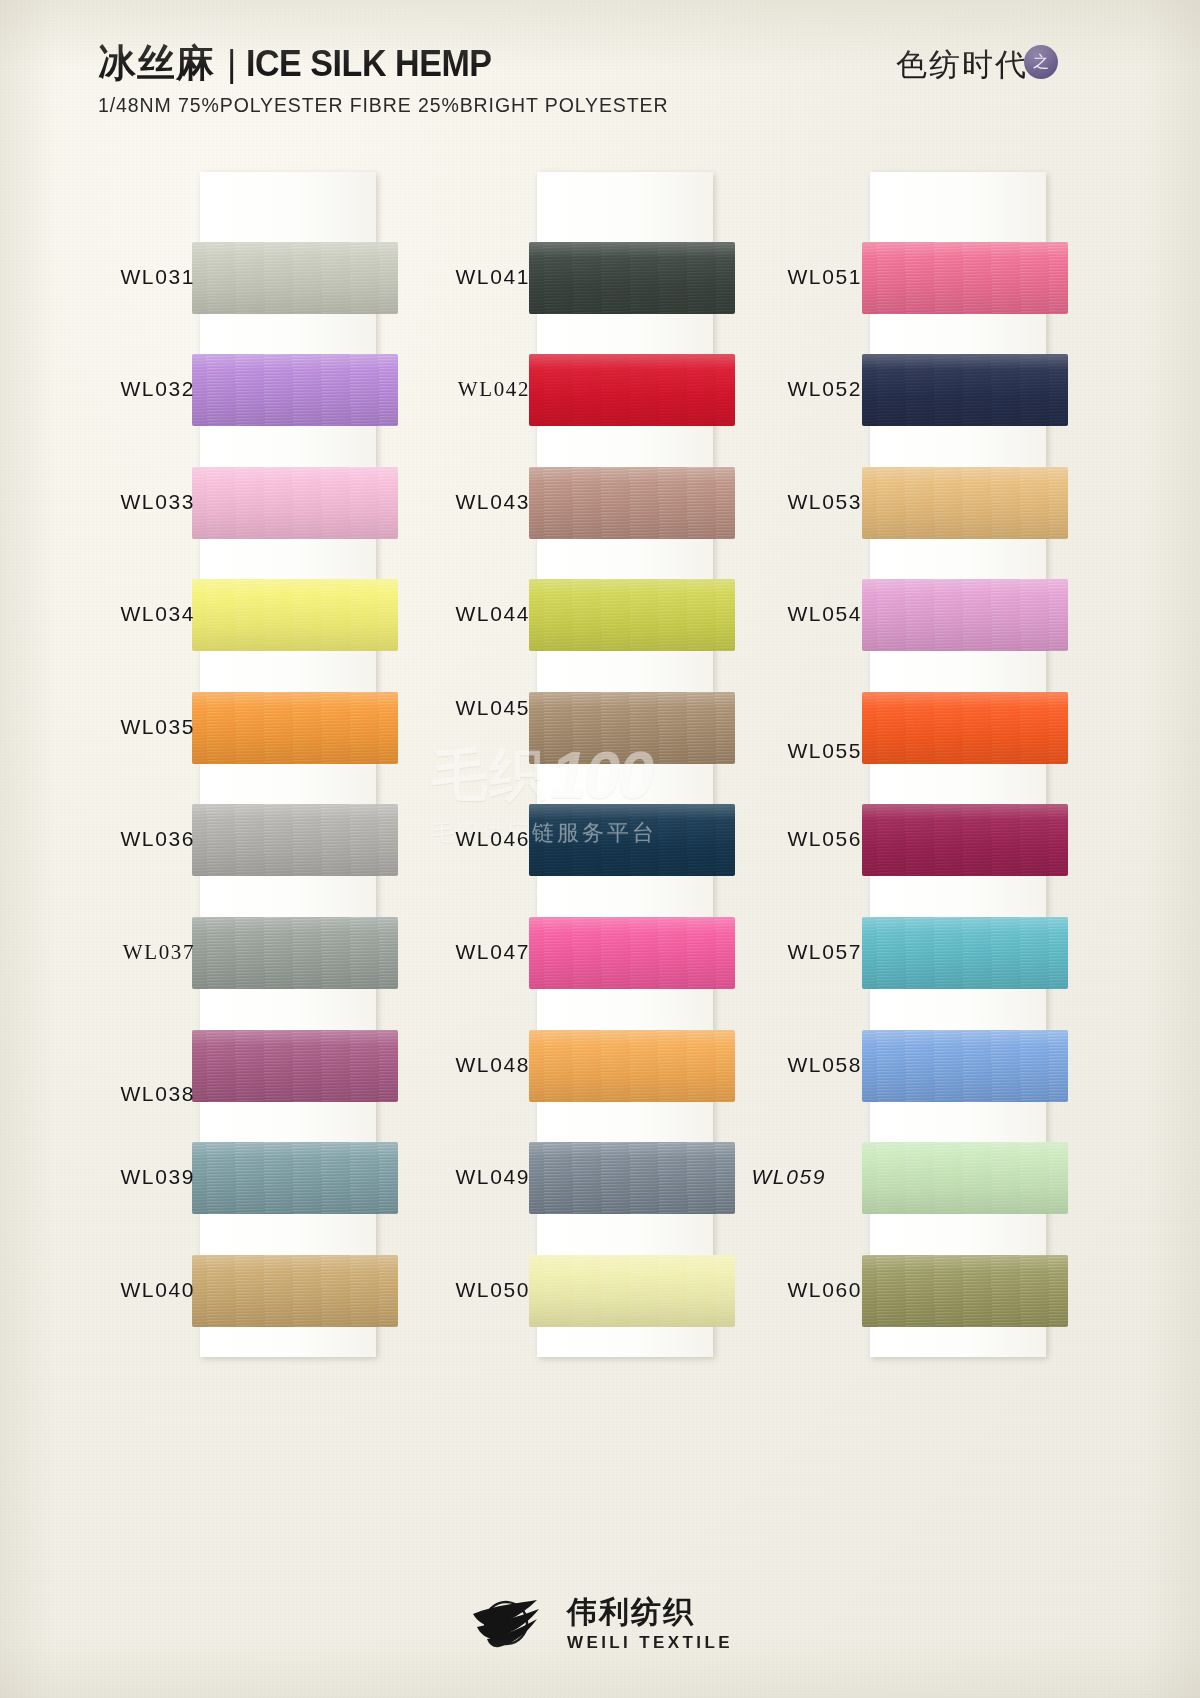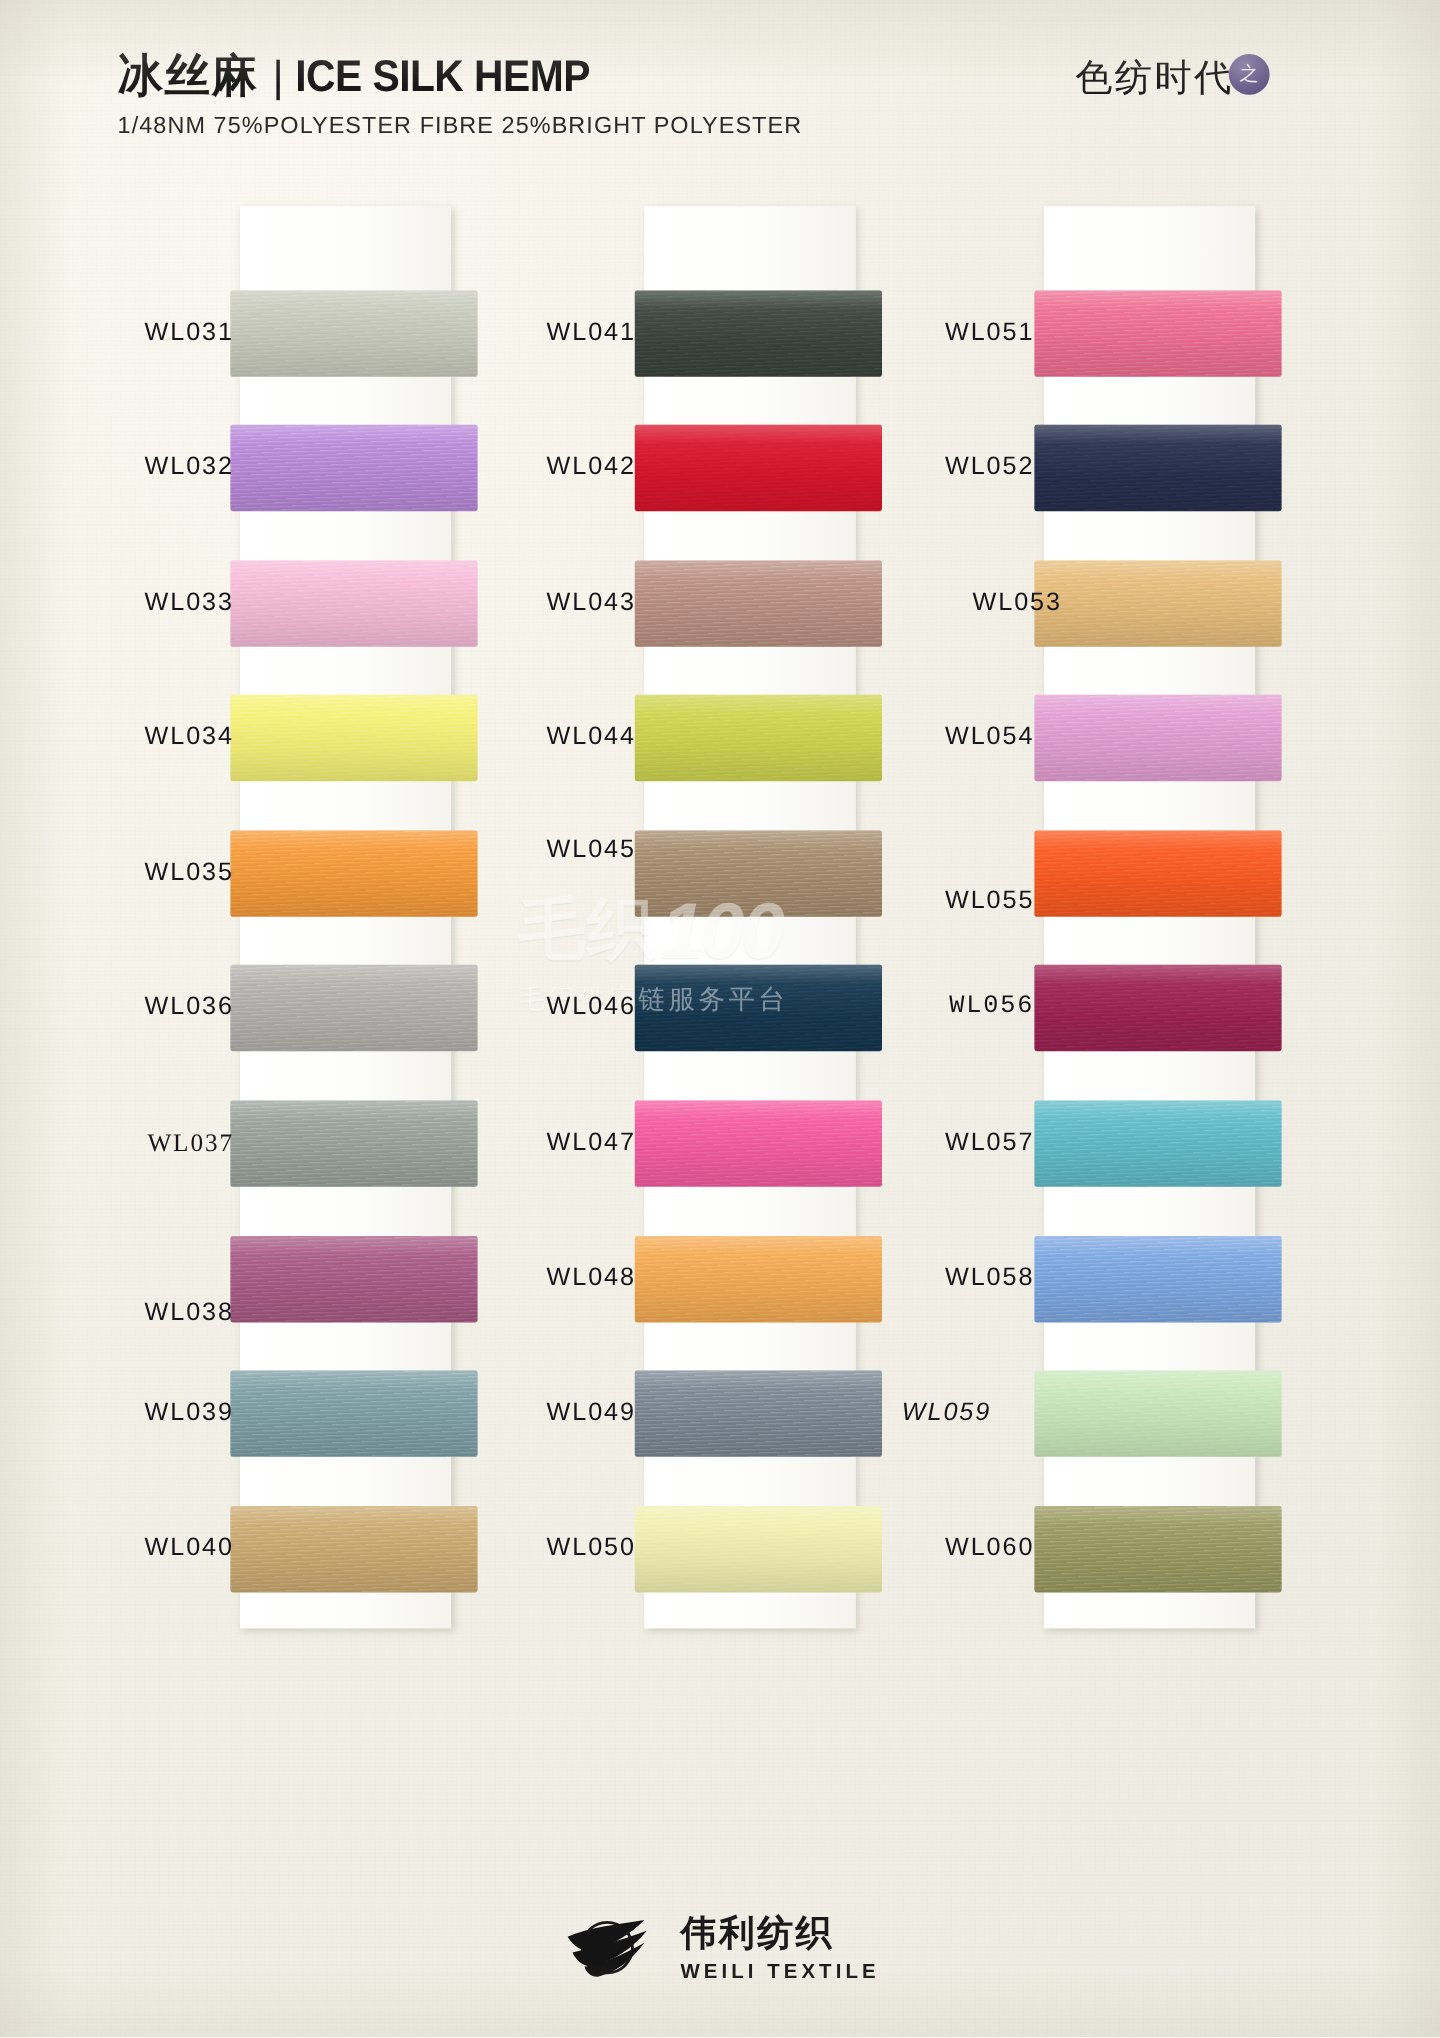--- a/index.html
+++ b/index.html
@@ -414,32 +414,32 @@
     <div class="label" style="top: 377px; left: 95px; width: 100px;">WL032</div>
     <div class="label" style="top: 490px; left: 95px; width: 100px;">WL033</div>
     <div class="label" style="top: 602px; left: 95px; width: 100px;">WL034</div>
     <div class="label" style="top: 715px; left: 95px; width: 100px;">WL035</div>
     <div class="label" style="top: 827px; left: 95px; width: 100px;">WL036</div>
     <div class="label" style="top: 940px; left: 95px; width: 100px; font-family: Liberation Serif, serif;">WL037</div>
     <div class="label" style="top: 1082px; left: 95px; width: 100px;">WL038</div>
     <div class="label" style="top: 1165px; left: 95px; width: 100px;">WL039</div>
     <div class="label" style="top: 1278px; left: 95px; width: 100px;">WL040</div>
     <div class="label" style="top: 265px; left: 430px; width: 100px;">WL041</div>
-    <div class="label" style="top: 377px; left: 430px; width: 100px;">WL042</div>
+    <div class="label" style="top: 377px; left: 430px; width: 100px; font-family: Liberation Serif, serif;">WL042</div>
     <div class="label" style="top: 490px; left: 430px; width: 100px;">WL043</div>
     <div class="label" style="top: 602px; left: 430px; width: 100px;">WL044</div>
     <div class="label" style="top: 696px; left: 430px; width: 100px;">WL045</div>
     <div class="label" style="top: 827px; left: 430px; width: 100px;">WL046</div>
     <div class="label" style="top: 940px; left: 430px; width: 100px;">WL047</div>
     <div class="label" style="top: 1053px; left: 430px; width: 100px;">WL048</div>
     <div class="label" style="top: 1165px; left: 430px; width: 100px;">WL049</div>
     <div class="label" style="top: 1278px; left: 430px; width: 100px; text-align: right;">WL050</div>
     <div class="label" style="top: 265px; left: 762px; width: 100px;">WL051</div>
     <div class="label" style="top: 377px; left: 762px; width: 100px;">WL052</div>
-    <div class="label" style="top: 490px; left: 785px; width: 100px;">WL053</div>
+    <div class="label" style="top: 490px; left: 762px; width: 100px;">WL053</div>
     <div class="label" style="top: 602px; left: 762px; width: 100px;">WL054</div>
     <div class="label" style="top: 715px; left: 762px; width: 100px; margin-top: 24px;">WL055</div>
-    <div class="label" style="top: 827px; left: 762px; width: 100px; font-family: Liberation Mono, monospace;">WL056</div>
+    <div class="label" style="top: 827px; left: 762px; width: 100px;">WL056</div>
     <div class="label" style="top: 940px; left: 762px; width: 100px;">WL057</div>
     <div class="label" style="top: 1053px; left: 762px; width: 100px;">WL058</div>
     <div class="label" style="top: 1165px; left: 726px; width: 100px; font-style: italic;">WL059</div>
     <div class="label" style="top: 1278px; left: 762px; width: 100px;">WL060</div>
   </div>
 
 </body></html>

